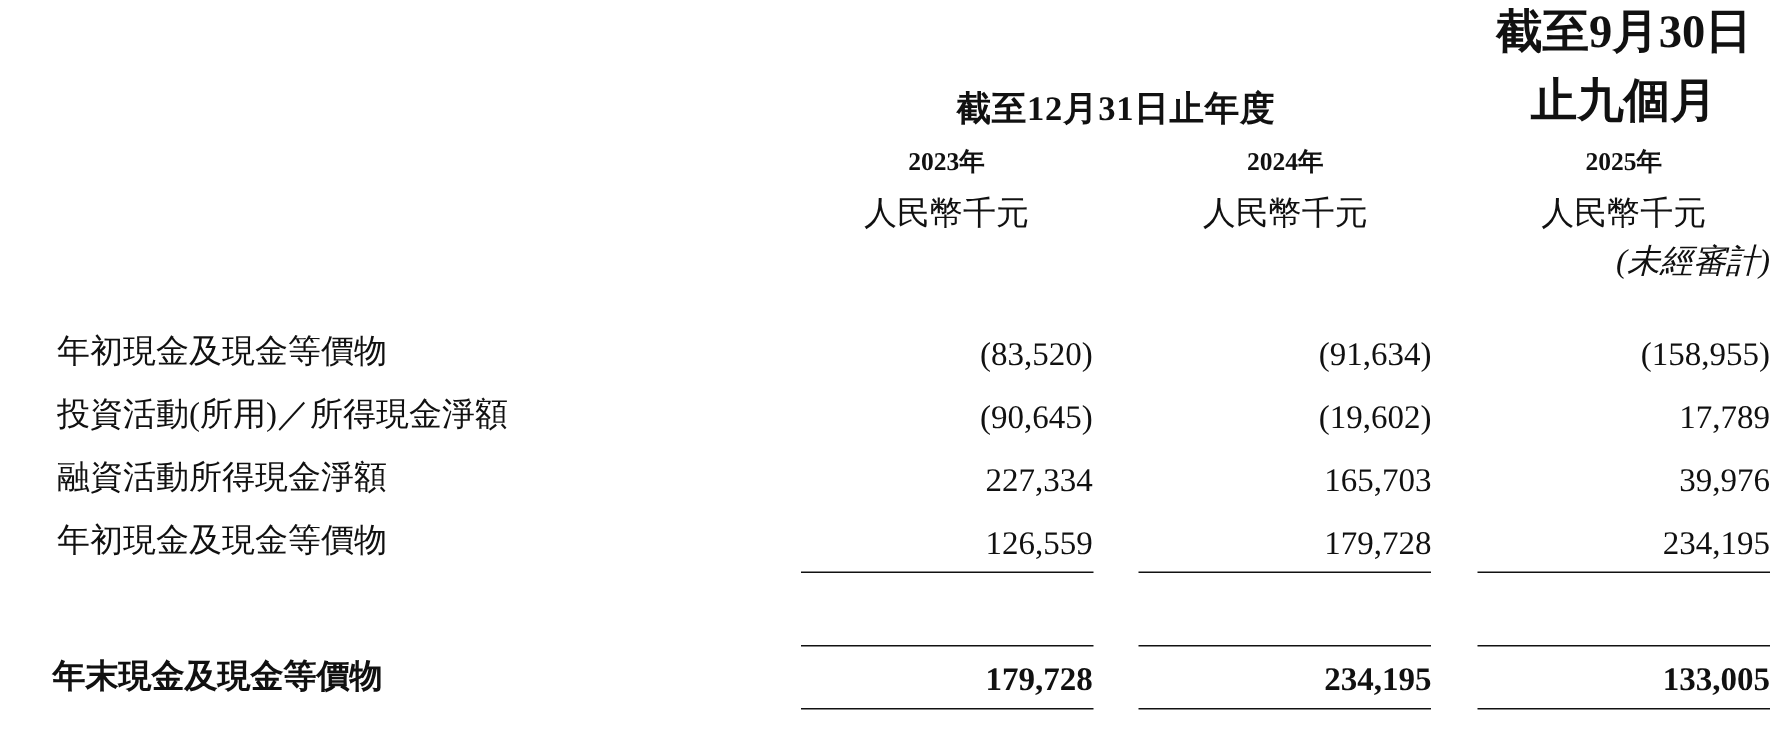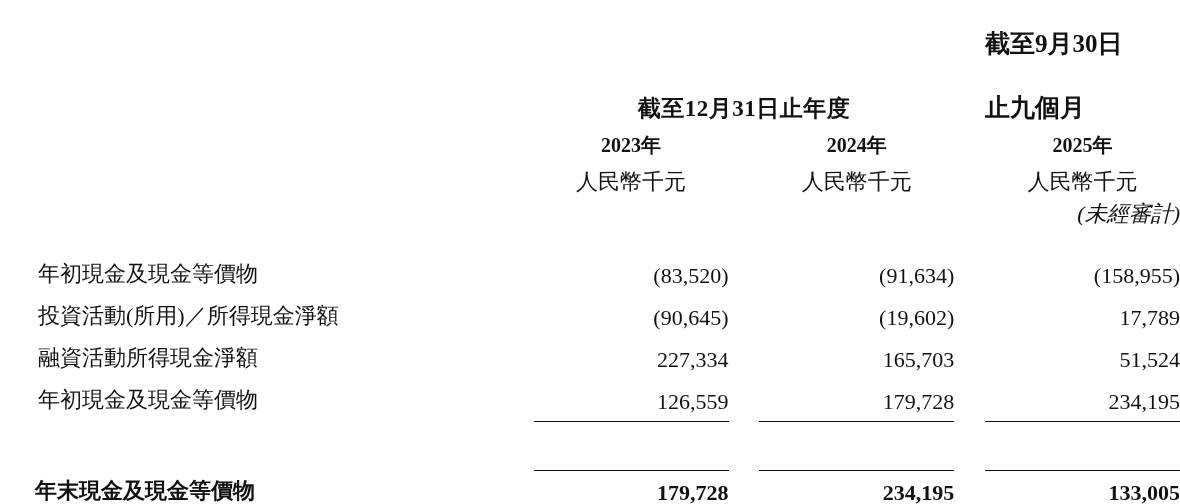--- a/index.html
+++ b/index.html
@@ -39,33 +39,32 @@
   .hdr-spanlabel {
     text-align: center;
     font-weight: bold;
     font-size: 23px;
     letter-spacing: 0.5px;
     padding-bottom: 6px;
     white-space: nowrap;
   }
   .hdr-right-line1, .hdr-right-line2 {
     display: block;
-    text-align: left;
-    font-weight: bold;
-    font-size: 25px;
-    white-space: nowrap;
-    margin-top: 27px;
+    text-align: center;
+    font-weight: bold;
+    font-size: 31px;
+    white-space: nowrap;
   }
   .hdr-right-line1 { padding-bottom: 4px; }
   .hdr-right-line2 { padding-bottom: 6px; }
 
   .hdr-year {
     text-align: center;
     font-weight: bold;
-    font-size: 20px;
+    font-size: 17px;
     padding-top: 2px;
     padding-bottom: 8px;
     white-space: nowrap;
   }
   .hdr-unit {
     text-align: center;
     font-size: 22px;
     padding-bottom: 2px;
     white-space: nowrap;
     margin-top: 30px;
@@ -199,21 +198,21 @@
         <td></td>
         <td class="row-num">17,789</td>
       </tr>
 
       <tr>
         <td class="row-label">融資活動所得現金淨額</td>
         <td class="row-num">227,334</td>
         <td></td>
         <td class="row-num">165,703</td>
         <td></td>
-        <td class="row-num">51,524</td>
+        <td class="row-num">39,976</td>
       </tr>
 
       <tr>
         <td class="row-label">年初現金及現金等價物</td>
         <td class="row-num">126,559</td>
         <td></td>
         <td class="row-num">179,728</td>
         <td></td>
         <td class="row-num">234,195</td>
       </tr>

